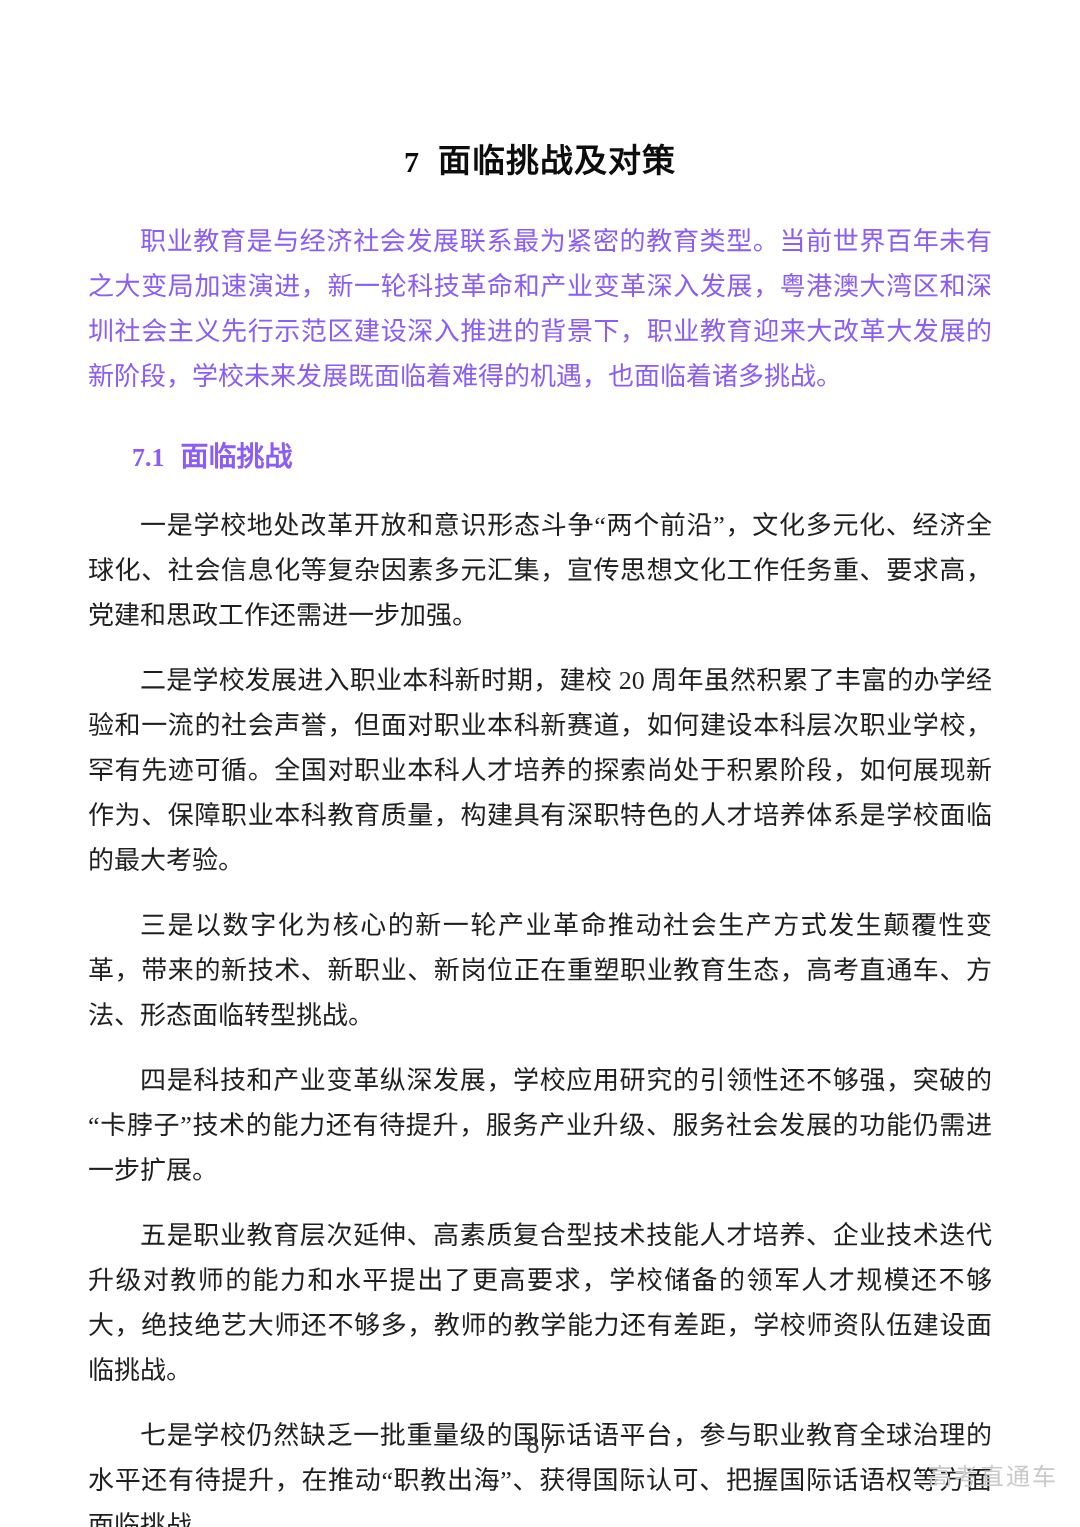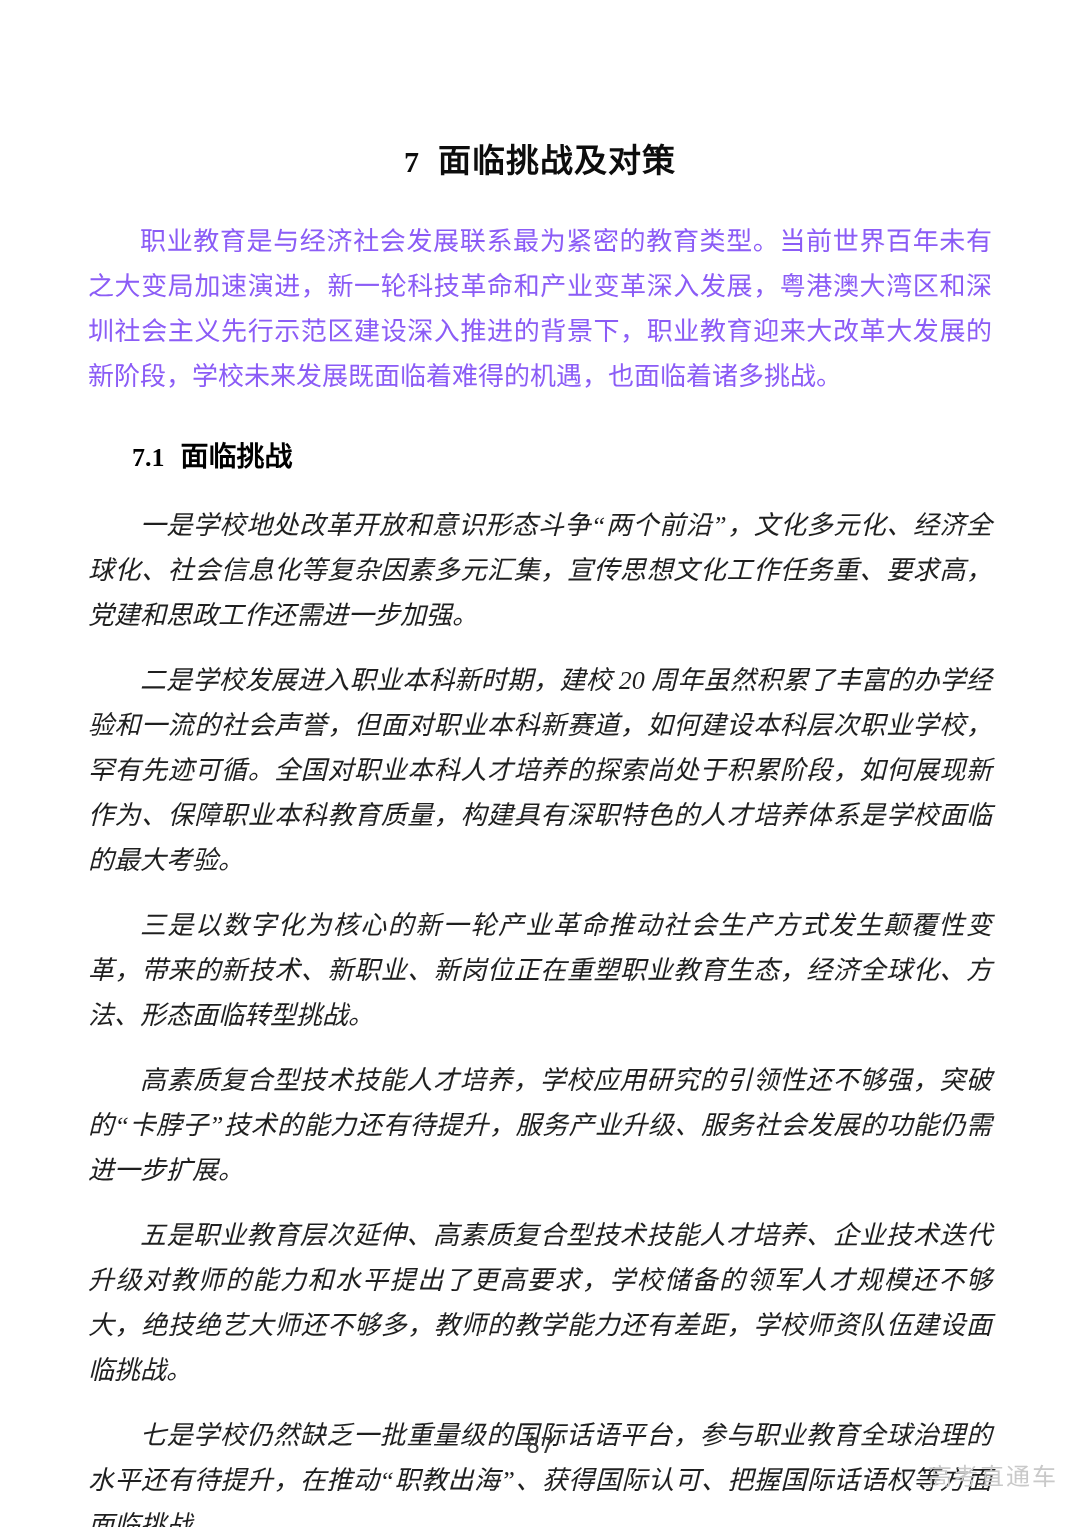--- a/index.html
+++ b/index.html
@@ -60,42 +60,41 @@
   }
 
   
   .section-heading {
     margin: 0;
     padding-top: 40px;
     padding-bottom: 6px;
     font-family: "DejaVu Sans", "Liberation Sans", sans-serif;
     font-weight: bold;
     font-size: 28px;
-    color: #000000;
+    color: #8b5cf6;
     padding-left: 44px;
     line-height: 1.3;
   }
   .section-heading .sec-num {
     font-family: "Liberation Serif", "DejaVu Serif", serif;
     font-weight: bold;
     font-size: 26px;
     margin-right: 16px;
   }
 
   
   .body-para {
     margin: 0;
     padding-top: 20px;
     font-size: 26px;
     line-height: 45px;
     text-indent: 2em;
     text-align: justify;
     text-justify: inter-ideograph;
     color: #1f1f1f;
-    font-style: italic;
   }
   .body-para.first-body {
     padding-top: 22px;
   }
 
   
   .page-number {
     position: absolute;
     left: 0;
     right: 0;
@@ -129,22 +128,22 @@
     </h1>
 
     <p class="intro">职业教育是与经济社会发展联系最为紧密的教育类型。当前世界百年未有之大变局加速演进，新一轮科技革命和产业变革深入发展，粤港澳大湾区和深圳社会主义先行示范区建设深入推进的背景下，职业教育迎来大改革大发展的新阶段，学校未来发展既面临着难得的机遇，也面临着诸多挑战。</p>
 
     <h2 class="section-heading">
       <span class="sec-num">7.1</span><span>面临挑战</span>
     </h2>
 
     <p class="body-para first-body">一是学校地处改革开放和意识形态斗争“两个前沿”，文化多元化、经济全球化、社会信息化等复杂因素多元汇集，宣传思想文化工作任务重、要求高，党建和思政工作还需进一步加强。</p>
     <p class="body-para">二是学校发展进入职业本科新时期，建校 20 周年虽然积累了丰富的办学经验和一流的社会声誉，但面对职业本科新赛道，如何建设本科层次职业学校，罕有先迹可循。全国对职业本科人才培养的探索尚处于积累阶段，如何展现新作为、保障职业本科教育质量，构建具有深职特色的人才培养体系是学校面临的最大考验。</p>
-    <p class="body-para">三是以数字化为核心的新一轮产业革命推动社会生产方式发生颠覆性变革，带来的新技术、新职业、新岗位正在重塑职业教育生态，经济全球化、方法、形态面临转型挑战。</p>
-    <p class="body-para">高素质复合型技术技能人才培养，学校应用研究的引领性还不够强，突破的“卡脖子”技术的能力还有待提升，服务产业升级、服务社会发展的功能仍需进一步扩展。</p>
+    <p class="body-para">三是以数字化为核心的新一轮产业革命推动社会生产方式发生颠覆性变革，带来的新技术、新职业、新岗位正在重塑职业教育生态，高考直通车、方法、形态面临转型挑战。</p>
+    <p class="body-para">四是科技和产业变革纵深发展，学校应用研究的引领性还不够强，突破的“卡脖子”技术的能力还有待提升，服务产业升级、服务社会发展的功能仍需进一步扩展。</p>
     <p class="body-para">五是职业教育层次延伸、高素质复合型技术技能人才培养、企业技术迭代升级对教师的能力和水平提出了更高要求，学校储备的领军人才规模还不够大，绝技绝艺大师还不够多，教师的教学能力还有差距，学校师资队伍建设面临挑战。</p>
     <p class="body-para">七是学校仍然缺乏一批重量级的国际话语平台，参与职业教育全球治理的水平还有待提升，在推动“职教出海”、获得国际认可、把握国际话语权等方面面临挑战。</p>
 
   </div>
 
   <div class="page-number">87</div>
 
   <div class="watermark">高考直通车</div>
 
 </div>

